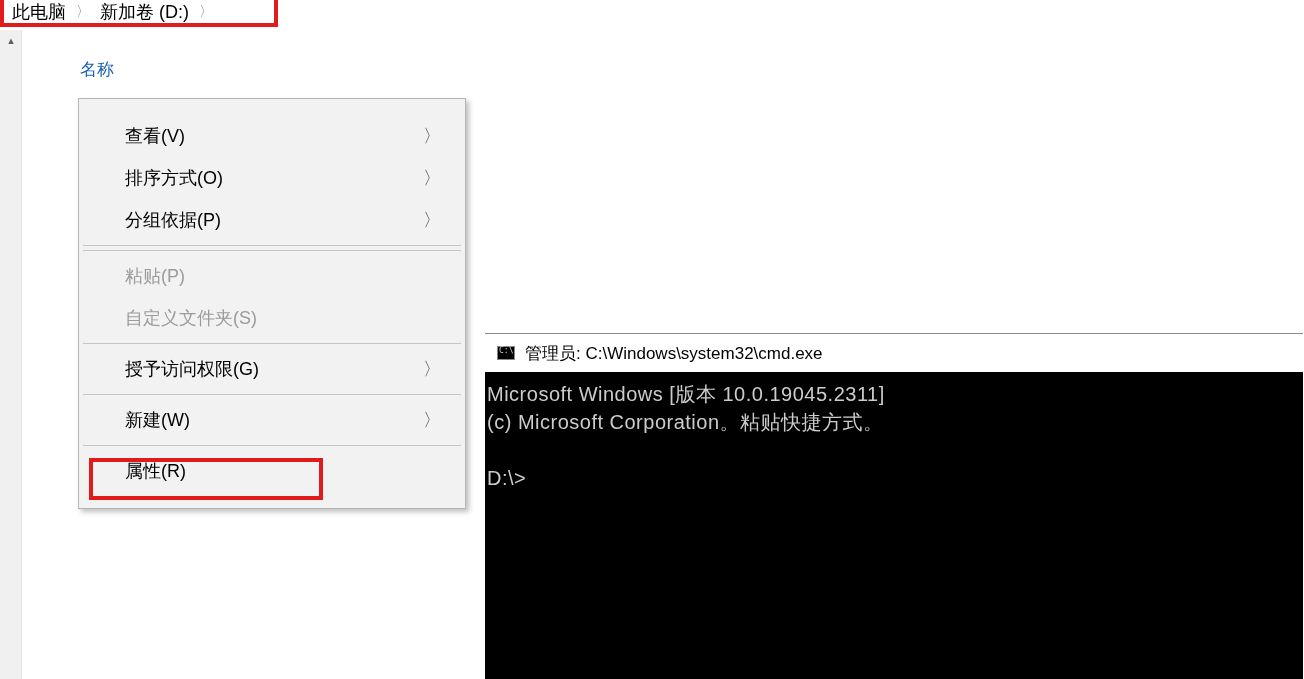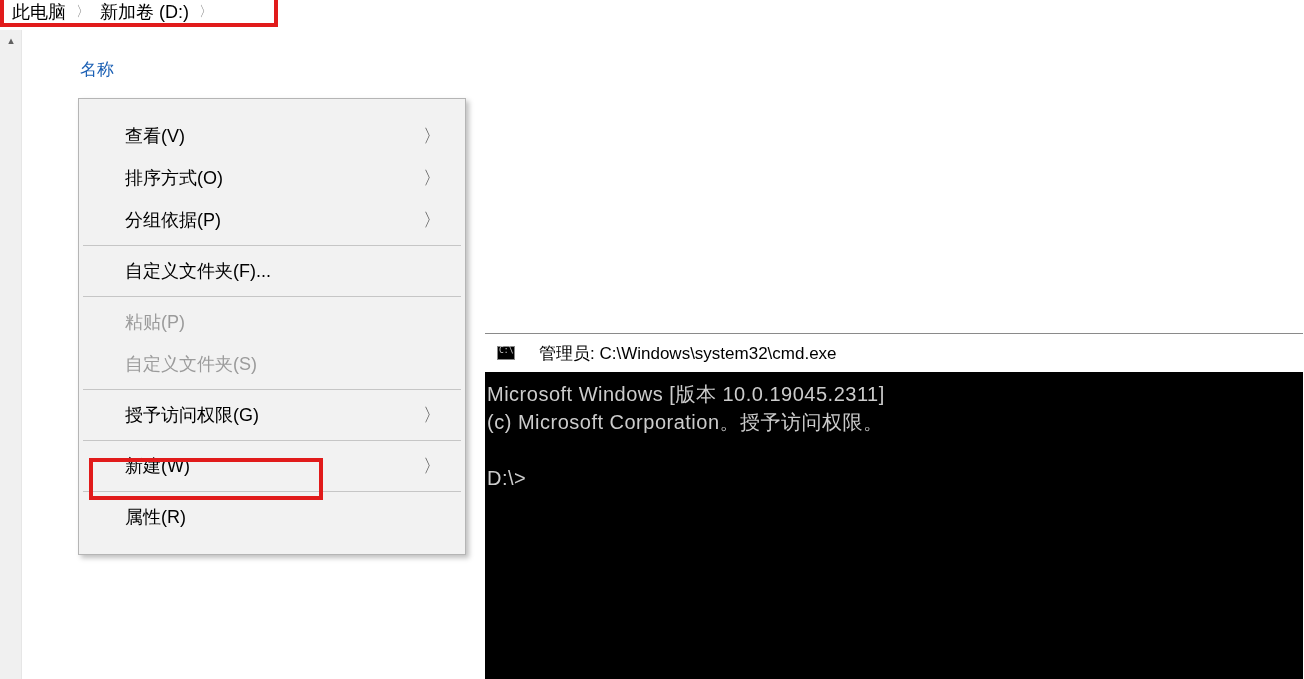--- a/index.html
+++ b/index.html
@@ -10,21 +10,21 @@
     .scroll-up { position: absolute; top: 0; left: 0; width: 22px; height: 20px; display: flex; align-items: center; justify-content: center; color: #606060; font-size: 11px; }
     .column-header { position: absolute; left: 80px; top: 58px; font-size: 17px; color: #1a5fb4; }
     .context-menu { position: absolute; left: 78px; top: 98px; width: 388px; background: #f2f2f2; border: 1px solid #b5b5b5; box-shadow: 3px 3px 5px rgba(0,0,0,.25); padding: 16px 2px; }
     .menu-item { height: 42px; display: flex; align-items: center; justify-content: space-between; padding: 0 22px 0 44px; font-size: 18px; color: #000; }
     .menu-item.disabled { color: #9b9b9b; }
     .menu-item .arrow { color: #565656; font-size: 18px; }
     .menu-item .shortcut { color: #000; font-size: 17px; margin-right: 6px; }
     .menu-sep { height: 1px; background: #c6c6c6; margin: 4px 2px; }
     .highlight-box { position: absolute; border: 4px solid #e11b1b; pointer-events: none; }
     .cmd-window { position: absolute; left: 485px; top: 333px; width: 818px; height: 346px; background: #fff; border-top: 1px solid #8a8a8a; }
-    .cmd-titlebar { height: 38px; display: flex; align-items: center; padding: 0 12px; gap: 24px; background: #fff; }
+    .cmd-titlebar { height: 38px; display: flex; align-items: center; padding: 0 12px; gap: 10px; background: #fff; }
     .cmd-icon { width: 18px; height: 14px; background: #000; position: relative; border: 1px solid #888; }
     .cmd-icon::before { content: "C:\\"; position: absolute; left: 1px; top: -1px; font-size: 8px; color: #ccc; font-family: Consolas, monospace; }
     .cmd-title { font-size: 17px; color: #000; }
     .cmd-body { background: #000; color: #ccc; font-family: "SimSun", "NSimSun", monospace; font-size: 20px; line-height: 28px; padding: 8px 2px 8px 2px; height: calc(100% - 38px); white-space: pre; letter-spacing: 0.5px; }
   </style>
 </head>
 <body>
 
 <div class="breadcrumb-wrap">
   <span>此电脑</span>
@@ -46,23 +46,20 @@
   </div>
   <div class="menu-item">
     <span>排序方式(O)</span>
     <span class="arrow">〉</span>
   </div>
   <div class="menu-item">
     <span>分组依据(P)</span>
     <span class="arrow">〉</span>
   </div>
   <div class="menu-sep"></div>
-  <div class="menu-item">
-    <span>自定义文件夹(F)...</span>
-  </div>
   <div class="menu-sep"></div>
   <div class="menu-item disabled">
     <span>粘贴(P)</span>
   </div>
   <div class="menu-item disabled">
     <span>自定义文件夹(S)</span>
   </div>
   <div class="menu-sep"></div>
   <div class="menu-item">
     <span>授予访问权限(G)</span>
@@ -80,16 +77,16 @@
 </div>
 
 <div class="highlight-box" style="left:89px; top:458px; width:234px; height:42px;"></div>
 
 <div class="cmd-window">
   <div class="cmd-titlebar">
     <div class="cmd-icon"></div>
     <div class="cmd-title">管理员: C:\Windows\system32\cmd.exe</div>
   </div>
   <div class="cmd-body"><span>Microsoft Windows [版本 10.0.19045.2311]</span>
-<span>(c) Microsoft Corporation。授予访问权限。</span>
+<span>(c) Microsoft Corporation。粘贴快捷方式。</span>
 
 <span>D:\&gt;</span></div>
 </div>
 
 </body></html>

